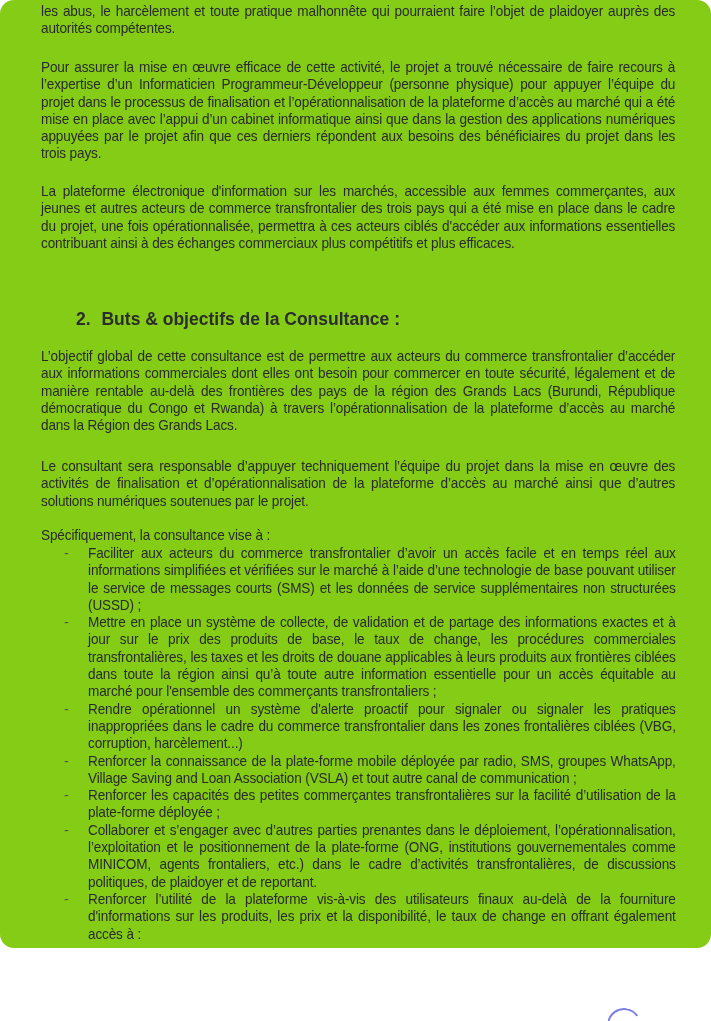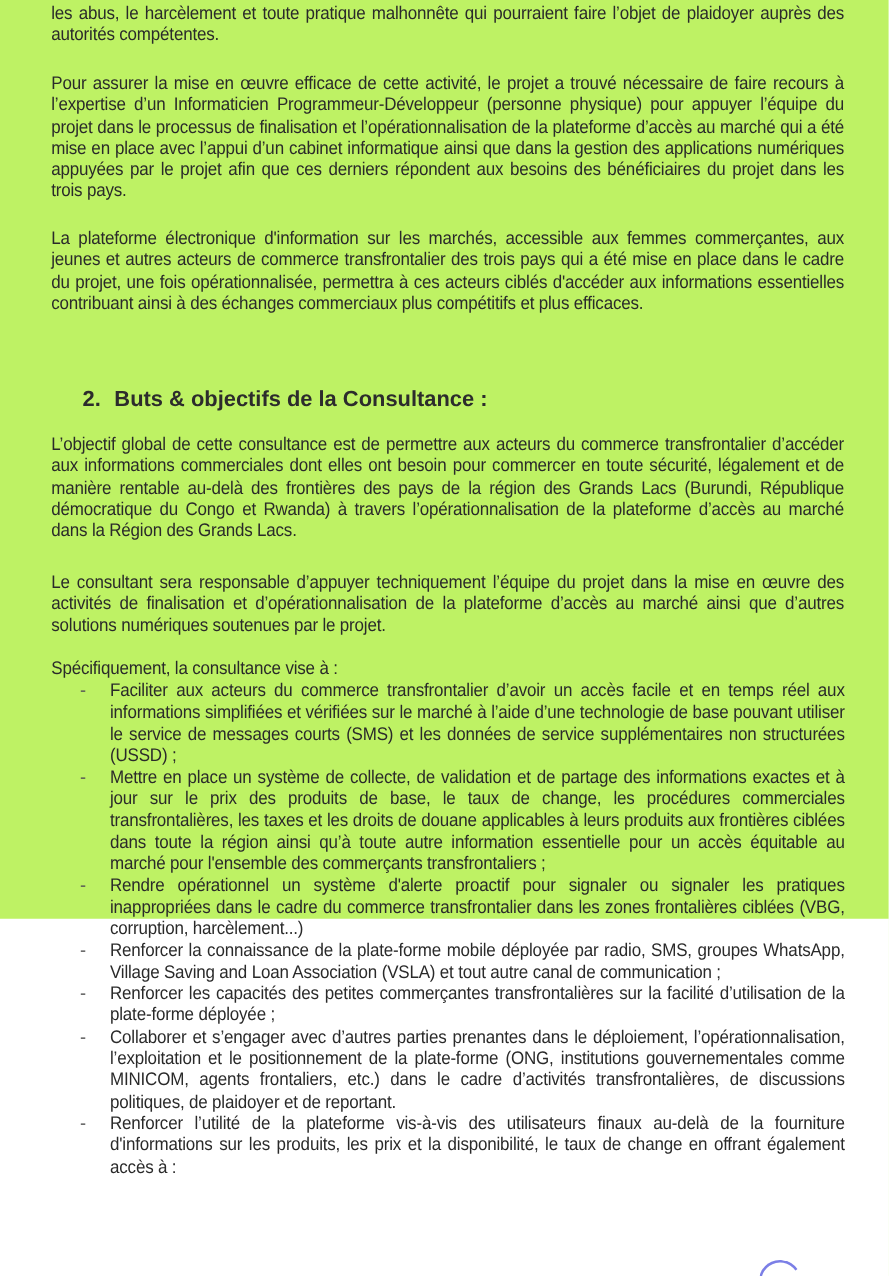--- a/index.html
+++ b/index.html
@@ -13,41 +13,42 @@
       overflow: hidden;
       position: relative;
       font-family: "Liberation Sans", sans-serif;
       color: #2a2a2a;
     }
     .page {
       position: absolute;
       left: 0;
       top: 0;
       width: 711px;
-      height: 735px;
-      background: #bef264;
+      height: 948px;
+      background: #84cc16;
+      border-radius: 14px;
     }
     .text {
       position: absolute;
       left: 41px;
       width: 634px;
       font-size: 14.6px;
       line-height: 17.3px;
       text-align: justify;
       letter-spacing: -0.15px;
       transform: scaleX(0.93);
       transform-origin: left top;
       width: 682px;
     }
     .p1 { top: 3px; }
     .p2 { top: 59px; }
     .p3 { top: 183px; }
     .heading {
       position: absolute;
-      left: 66px;
+      left: 76px;
       top: 309px;
       font-size: 17.5px;
       font-weight: bold;
       color: #2c2c2c;
       letter-spacing: 0;
     }
     .heading .num { margin-right: 6px; }
     .p4 { top: 348px; }
     .p5 { top: 458px; }
     .p6 { top: 527px; }

